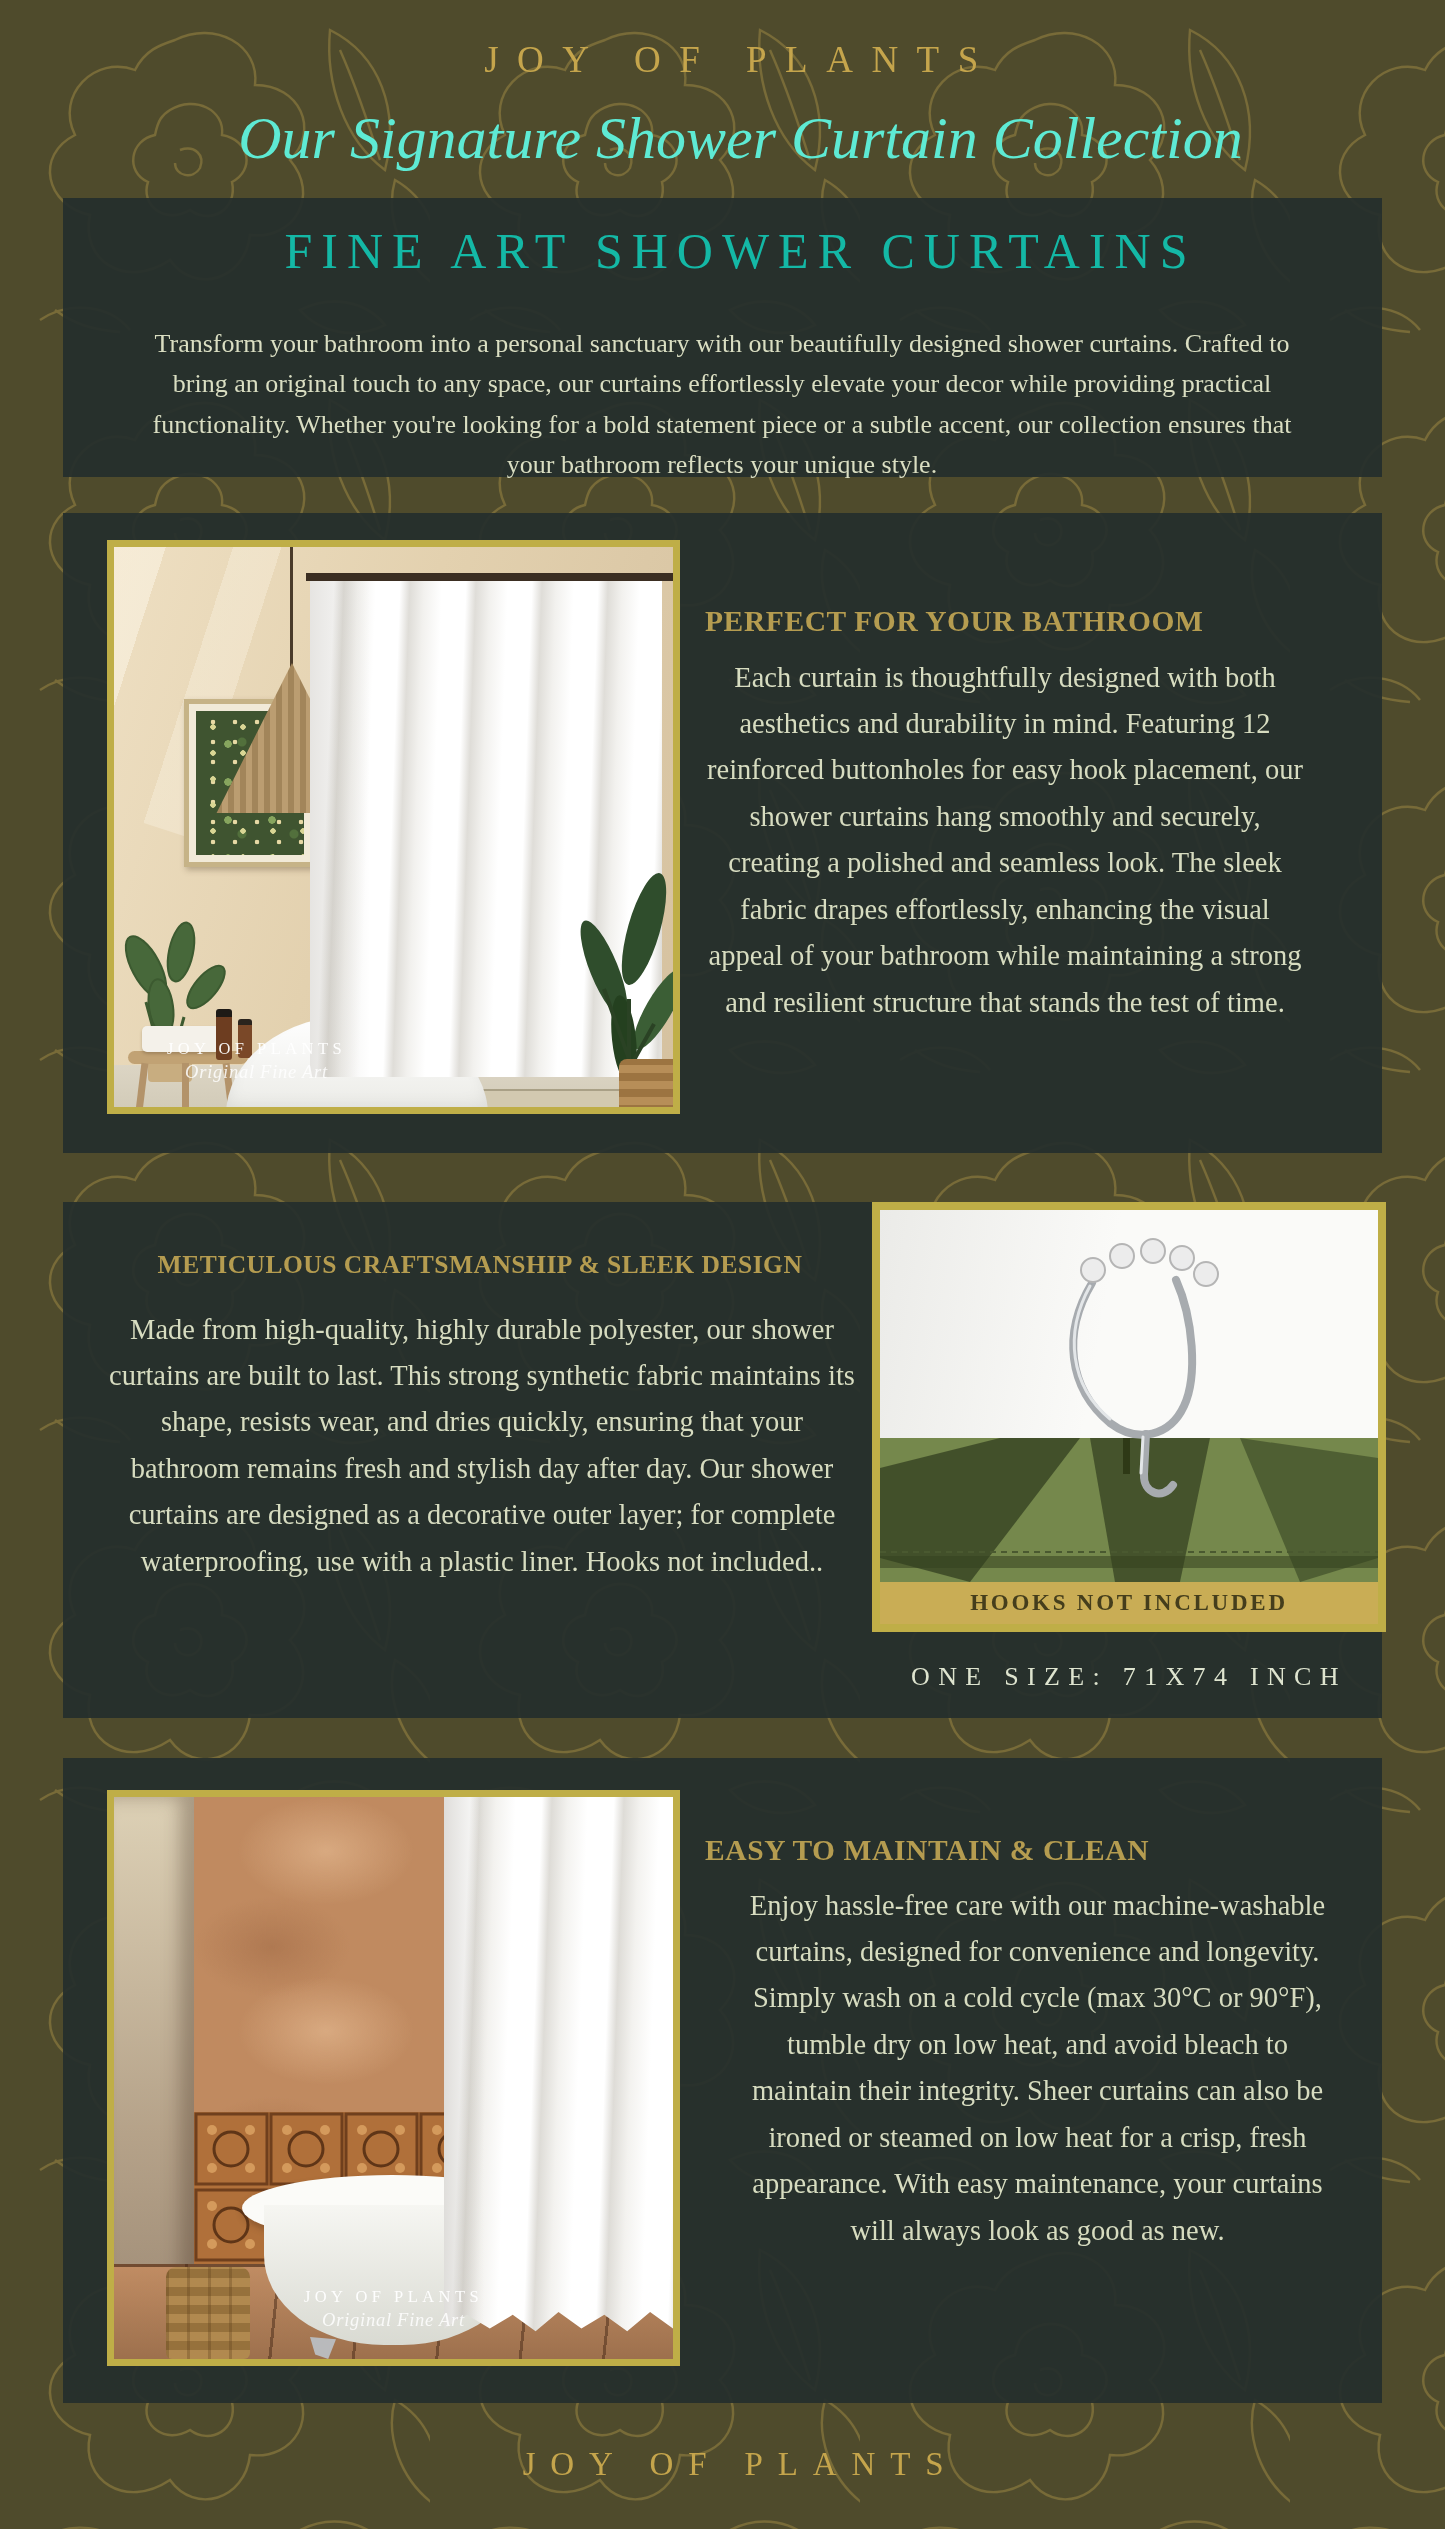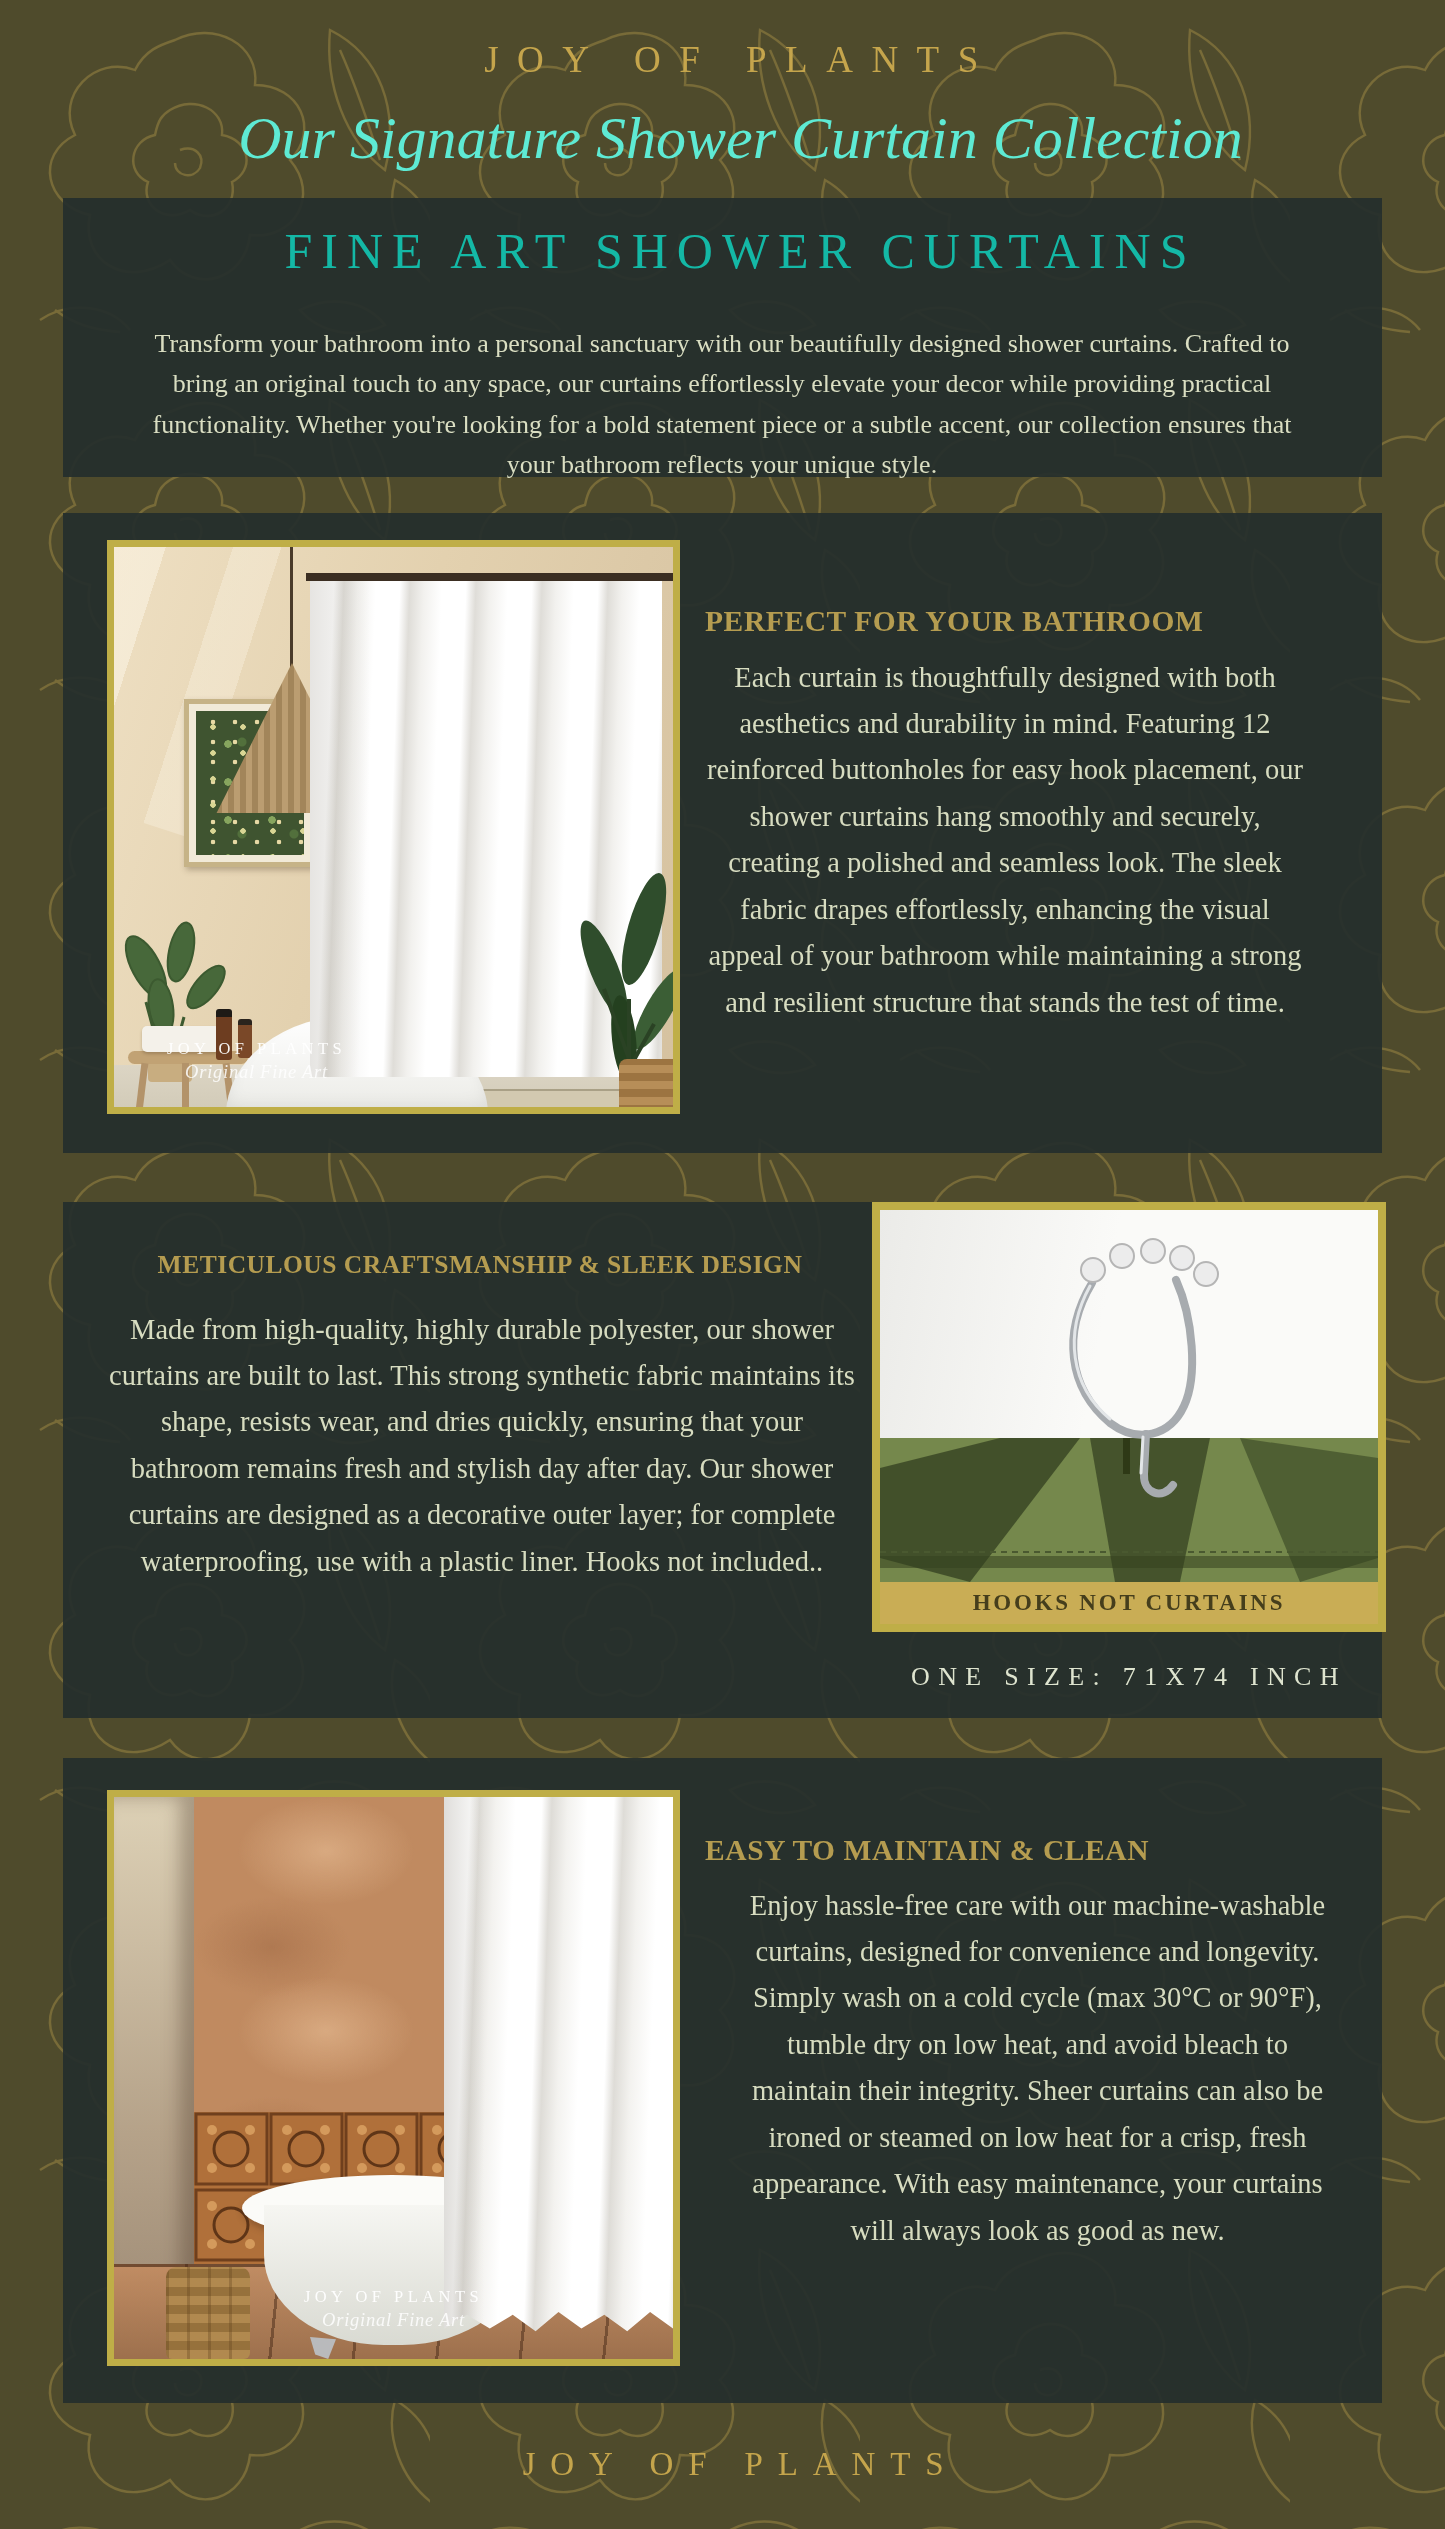--- a/index.html
+++ b/index.html
@@ -231,21 +231,21 @@
         <path d="M113 199 L111 235"></path>
       </g>
       <g fill="#ececec" stroke="#b5b5b5" stroke-width="2">
         <circle cx="63" cy="32" r="12"></circle>
         <circle cx="92" cy="18" r="12"></circle>
         <circle cx="123" cy="13" r="12"></circle>
         <circle cx="152" cy="20" r="12"></circle>
         <circle cx="176" cy="36" r="12"></circle>
       </g>
     </svg>
-    <div class="abs p2-caption">HOOKS NOT CURTAINS</div>
+    <div class="abs p2-caption">HOOKS NOT INCLUDED</div>
   </div>
   <div class="size-note">ONE SIZE: 71X74 INCH</div>
 
   <div class="panel" id="panel-clean"></div>
   <div class="photo" id="photo-rustic">
     <div class="abs p3-plaster"></div>
     <div class="abs p3-wall"></div>
     <svg class="abs" style="left:80px;top:315px" width="300" height="152">
       <g>
         <rect width="300" height="152" fill="#b0703a"></rect>

